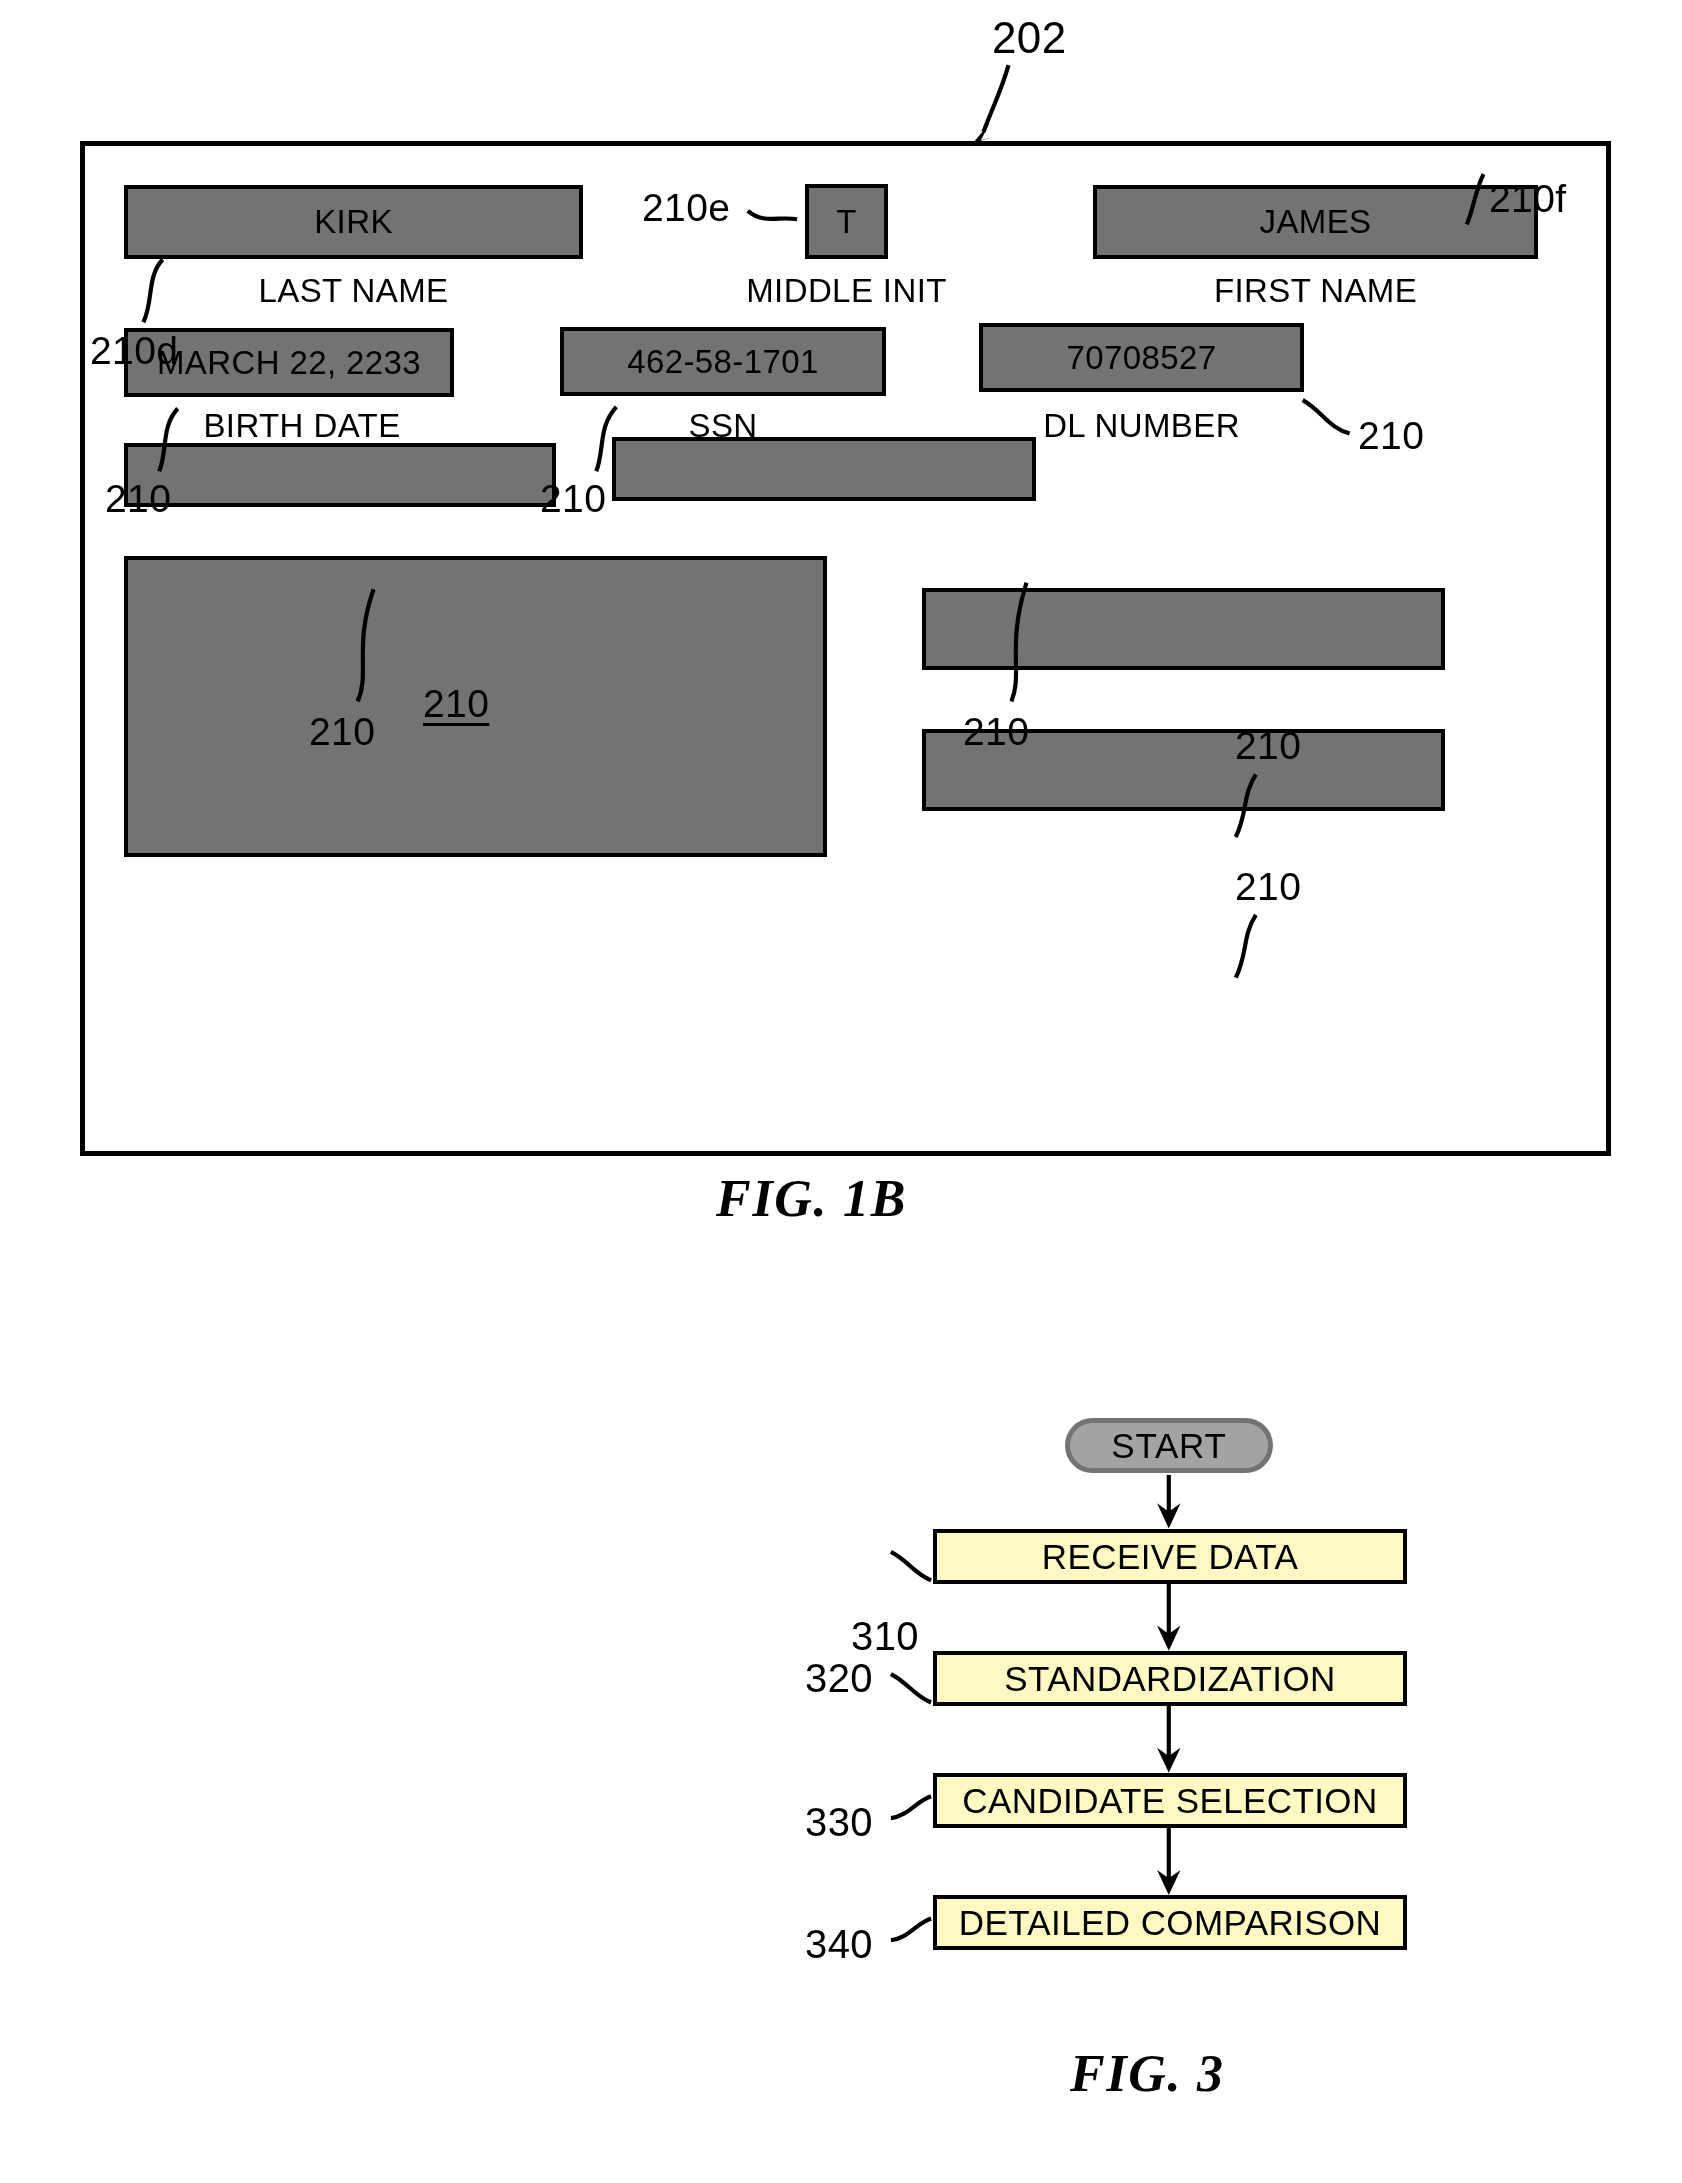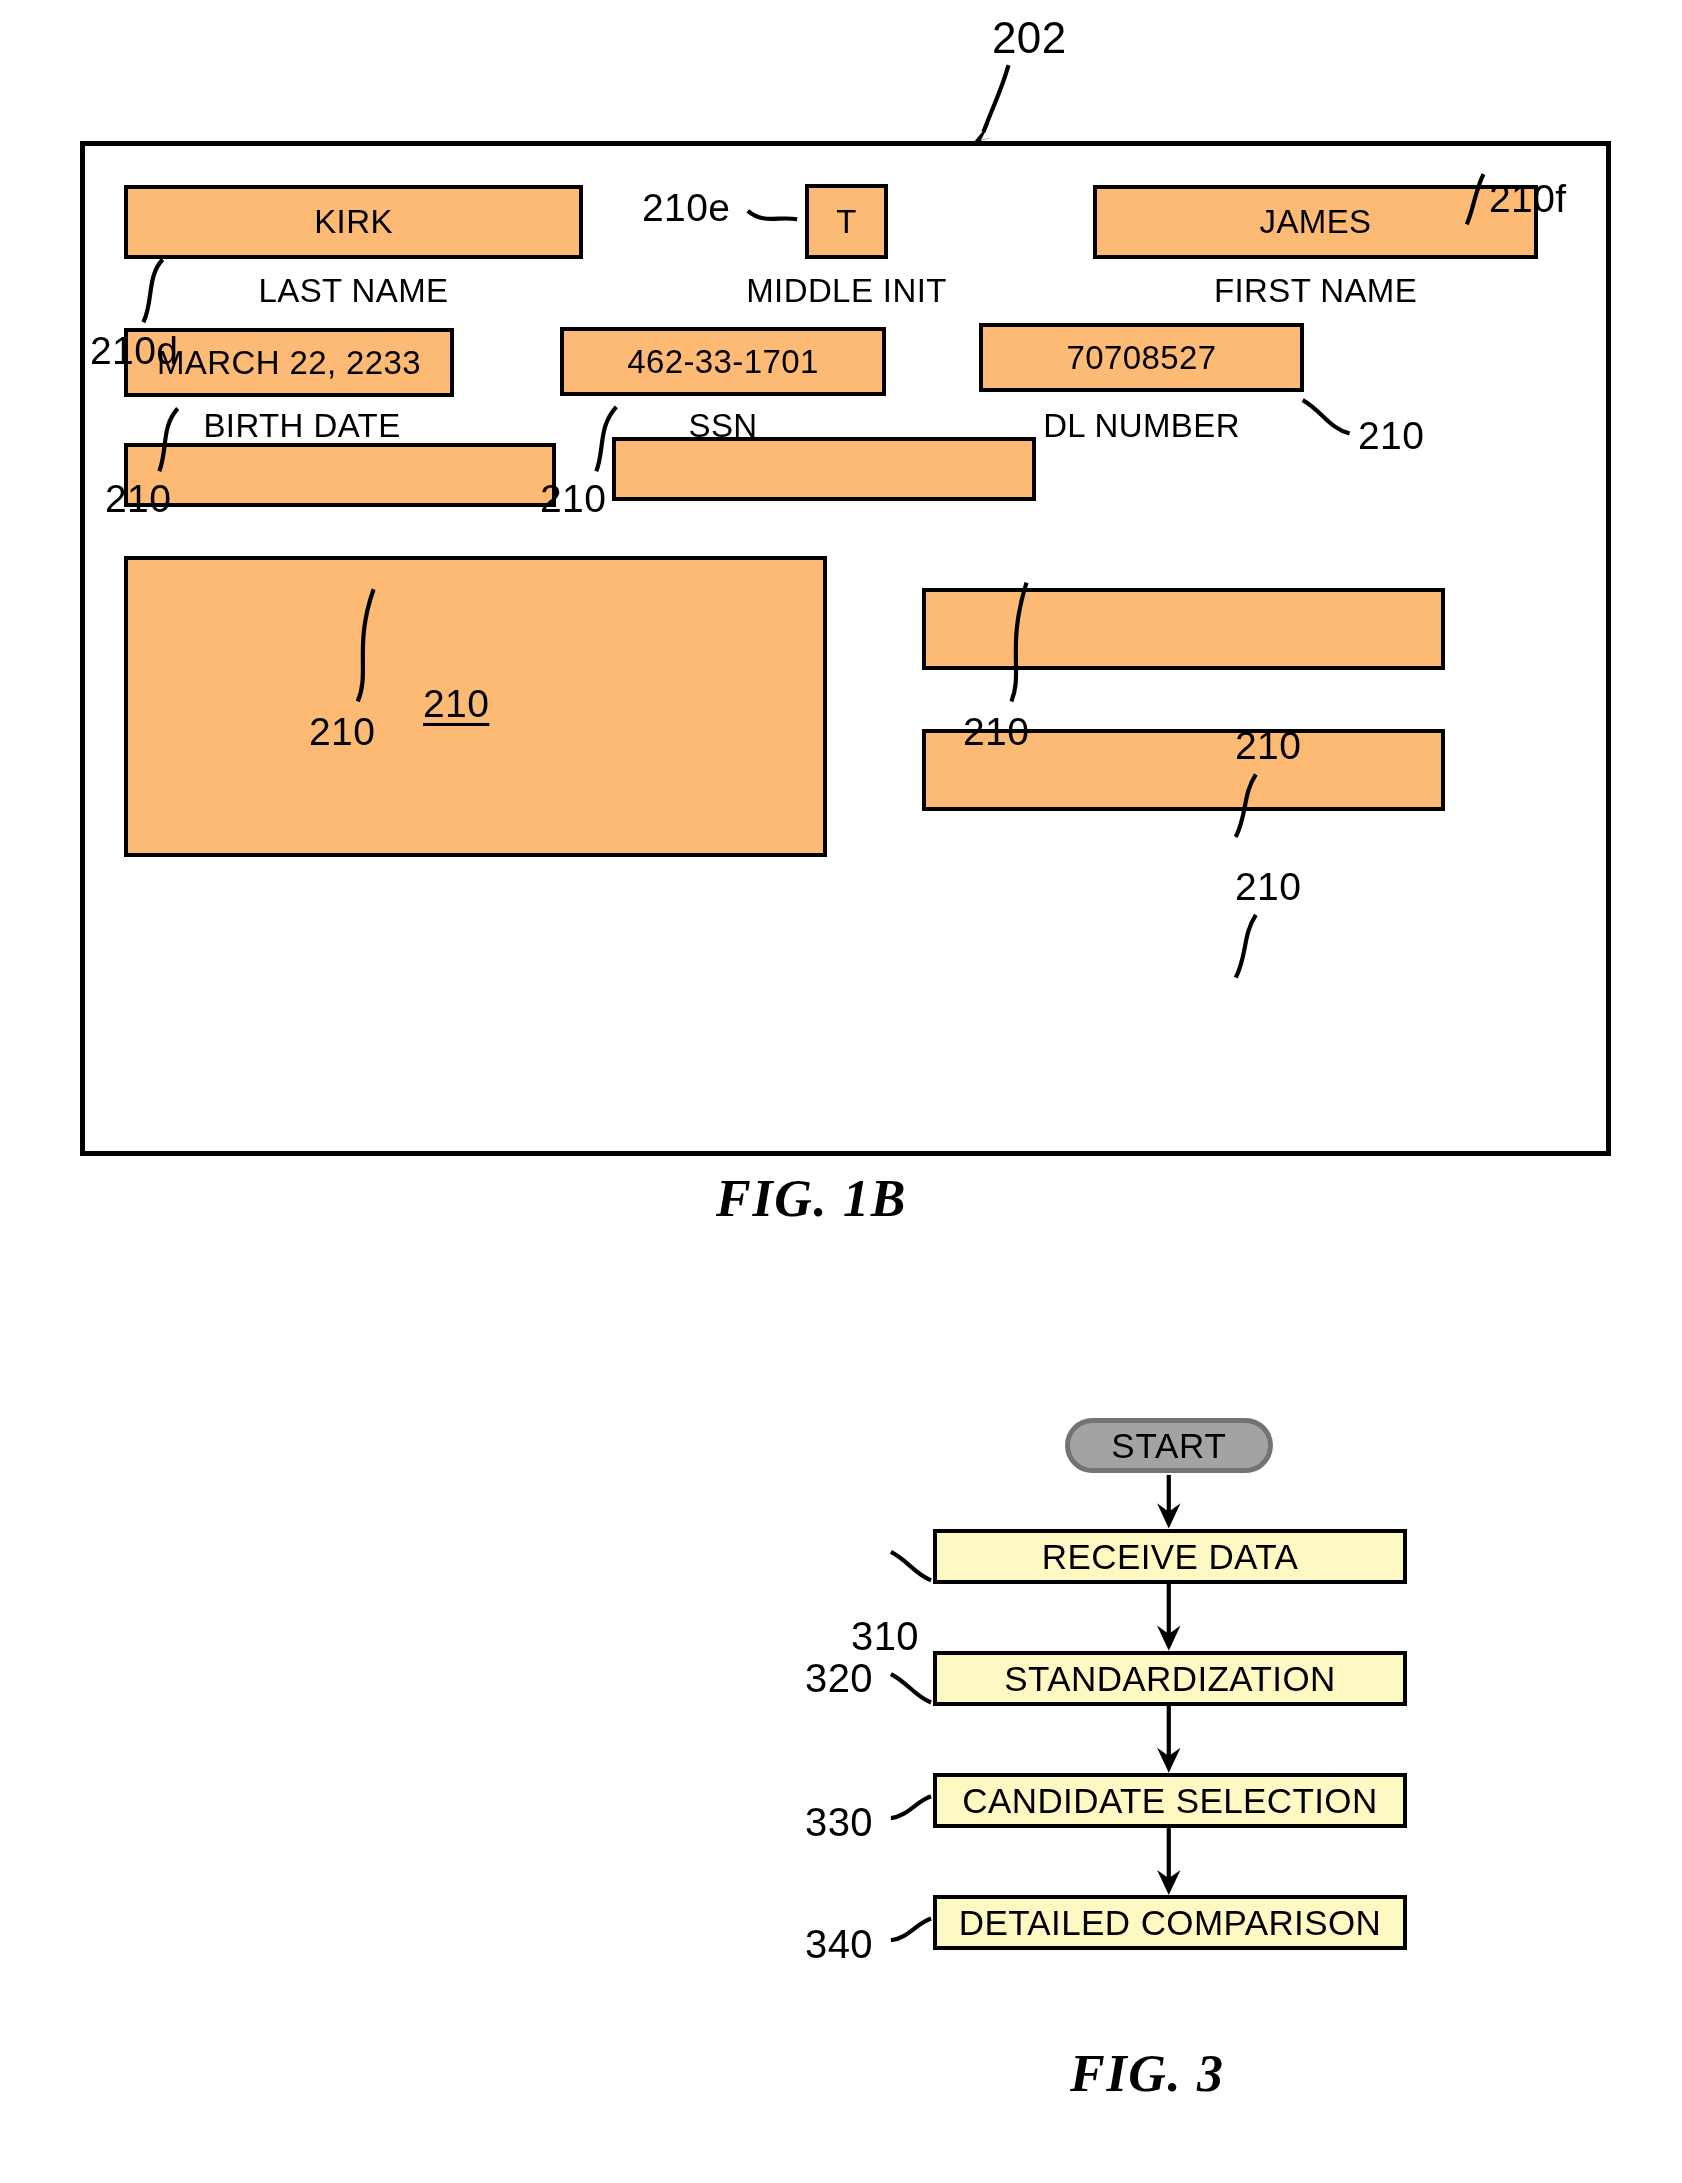--- a/index.html
+++ b/index.html
@@ -28,21 +28,21 @@
     border: 5.9px solid #000;
     box-sizing: border-box;
     background: #fff;
   }
 
   
   .field-box {
     position: absolute;
     box-sizing: border-box;
     border: 4.2px solid #000;
-    background: #fdba74;
+    background: #737373;
     display: flex;
     align-items: center;
     justify-content: center;
     font-size: 33px;
     letter-spacing: 0.4px;
     color: #000;
   }
   .field-box.empty { font-size: 0; }
 
   .field-label {
@@ -130,21 +130,21 @@
 
   <div class="field-box" style="left:720px; top:38px; width:83px; height:75px;">T</div>
   <div class="field-label" style="left:619px; top:126px; width:285px;">MIDDLE INIT</div>
 
   <div class="field-box" style="left:1008px; top:39px; width:445px; height:74px;">JAMES</div>
   <div class="field-label" style="left:1008px; top:126px; width:445px;">FIRST NAME</div>
 
   <div class="field-box" style="left:39px; top:182px; width:330px; height:69px;">MARCH 22, 2233</div>
   <div class="field-label" style="left:52px; top:261px; width:330px;">BIRTH DATE</div>
 
-  <div class="field-box" style="left:475px; top:181px; width:326px; height:69px;">462-33-1701</div>
+  <div class="field-box" style="left:475px; top:181px; width:326px; height:69px;">462-58-1701</div>
   <div class="field-label" style="left:475px; top:261px; width:326px;">SSN</div>
 
   <div class="field-box" style="left:894px; top:177px; width:325px; height:69px;">70708527</div>
   <div class="field-label" style="left:894px; top:261px; width:325px;">DL NUMBER</div>
 
   <div class="field-box empty" style="left:39px; top:297px; width:432px; height:64px;"></div>
 
   <div class="field-box empty" style="left:527px; top:291px; width:424px; height:64px;"></div>
 
   <div class="field-box empty" style="left:39px; top:410px; width:703px; height:301px;"></div>

